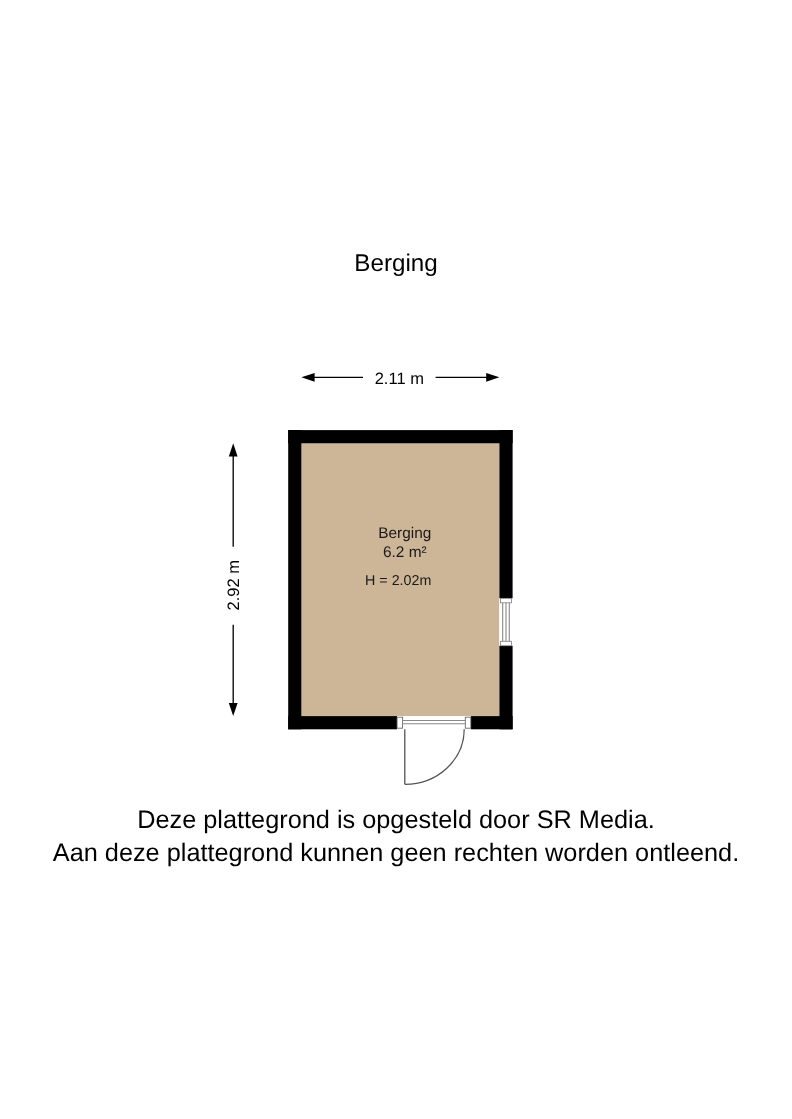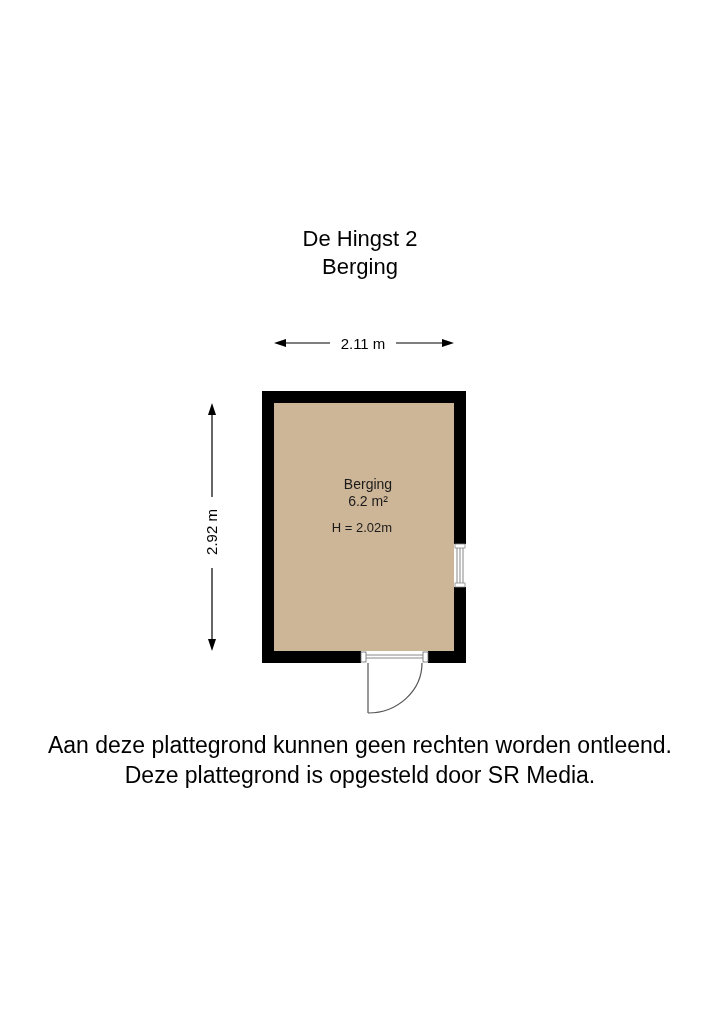--- a/index.html
+++ b/index.html
@@ -38,21 +38,20 @@
       text-align: center;
       font-size: 23px;
       line-height: 30px;
     }
     .footer-line { display: block; white-space: nowrap; }
   </style>
 </head>
 <body>
 
 <div class="title-block">
-  <span class="title-line">De Hingst 2</span>
   <span class="title-line">Berging</span>
 </div>
 
 <svg class="plan" width="720" height="1017" viewBox="0 0 720 1017" xmlns="http://www.w3.org/2000/svg">
 
   <g>
     <line x1="280" y1="343" x2="330" y2="343" stroke="#000" stroke-width="1.2"></line>
     <line x1="396" y1="343" x2="448" y2="343" stroke="#000" stroke-width="1.2"></line>
     <polygon points="274,343 286,339 286,347" fill="#000"></polygon>
     <polygon points="454,343 442,339 442,347" fill="#000"></polygon>
@@ -106,15 +105,15 @@
   </g>
 
   <g>
     <text x="368" y="489" text-anchor="middle" font-family="Liberation Sans, sans-serif" font-size="14" fill="#1a1a1a">Berging</text>
     <text x="368" y="506" text-anchor="middle" font-family="Liberation Sans, sans-serif" font-size="14" fill="#1a1a1a">6.2 m²</text>
     <text x="362" y="532" text-anchor="middle" font-family="Liberation Sans, sans-serif" font-size="13" fill="#1a1a1a">H = 2.02m</text>
   </g>
 </svg>
 
 <div class="footer">
+  <span class="footer-line">Deze plattegrond is opgesteld door SR Media.</span>
   <span class="footer-line">Aan deze plattegrond kunnen geen rechten worden ontleend.</span>
-  <span class="footer-line">Deze plattegrond is opgesteld door SR Media.</span>
 </div>
 
 </body></html>

